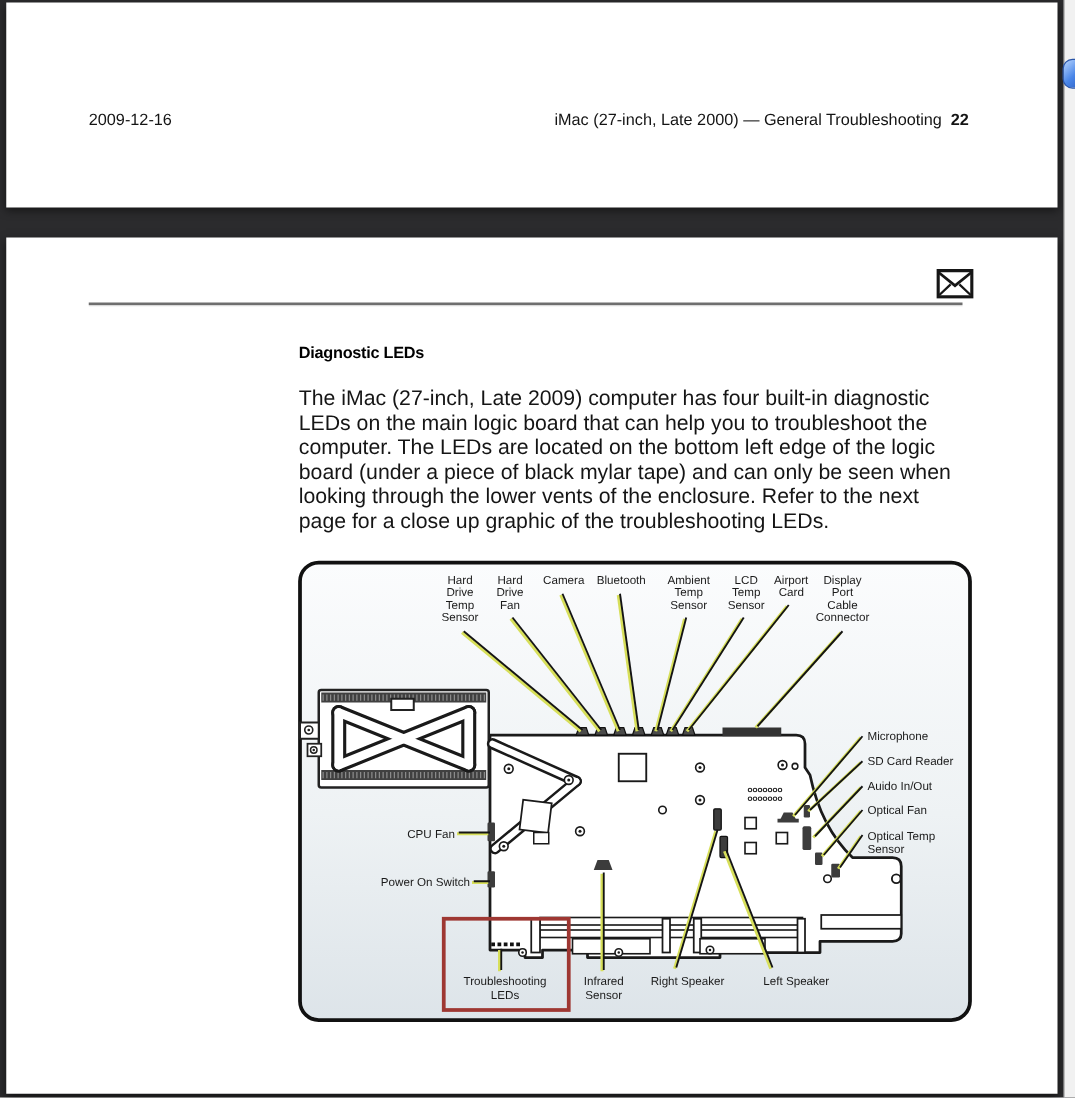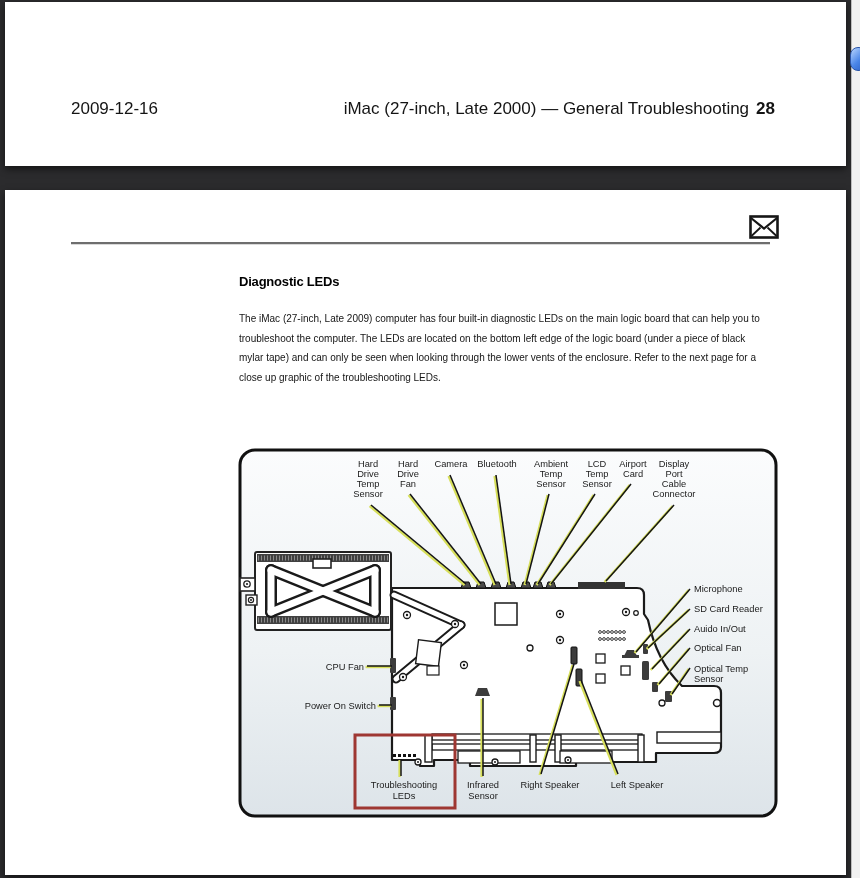--- a/index.html
+++ b/index.html
@@ -2,50 +2,50 @@
 <html><head>
 <meta charset="utf-8">
 <style>
   html,body{margin:0;padding:0;}
   body{width:860px;height:878px;overflow:hidden;background:#2b2b2d;
        font-family:"Liberation Sans",sans-serif;position:relative;}
   .viewer{position:absolute;inset:0;overflow:hidden;}
   .page{position:absolute;background:#ffffff;box-shadow:0 3px 7px rgba(0,0,0,.55);}
   .page-prev{left:5px;top:2px;width:841px;height:164px;}
   .page-cur{left:5px;top:190px;width:841px;height:685px;}
-  .footer-row{position:absolute;top:86px;left:0;right:0;height:16px;font-size:17px;color:#141414;margin-top:11px;}
+  .footer-row{position:absolute;top:86px;left:0;right:0;height:16px;font-size:13px;color:#141414;}
   .footer-date{position:absolute;left:66px;top:0;}
   .footer-right{position:absolute;right:71px;top:0;white-space:nowrap;}
   .footer-right b{margin-left:7px;font-weight:700;}
   .mail-icon{position:absolute;left:744px;top:25px;width:30px;height:24px;}
   .rule{position:absolute;left:66px;top:52px;width:699px;height:3px;}
   .rule .r1{height:2px;background:#6e6e6e;}
   .rule .r2{height:1px;background:#d9d9d9;}
   .doc-heading{position:absolute;left:234px;top:84px;margin:0;font-size:13px;
                font-weight:700;color:#000;letter-spacing:-.2px;}
   .doc-body{position:absolute;left:234px;top:119px;width:531px;margin:0;
-            font-size:10px;line-height:19.6px;color:#151515;}
+            font-size:17px;line-height:19.6px;color:#151515;}
   .figure{position:absolute;left:233px;top:258px;width:540px;height:370px;}
   
   .sb-track{position:absolute;top:0;right:0;width:8px;height:878px;
             background:#f1f1f1;border-left:1px solid #bdbdbd;}
   .sb-thumb{position:absolute;top:47px;right:-7px;width:15px;height:22px;border-radius:8px;
             background:linear-gradient(135deg,#a6c8fa 10%,#4a86e8 55%,#2c5fc4 100%);
             border:1px solid #2a55a8;}
   svg text{font-family:"Liberation Sans",sans-serif;font-size:9.3px;fill:#1a1a1a;}
 </style>
 </head>
 <body>
 
 <div class="viewer">
 
   <div class="page page-prev">
     <div class="footer-row">
       <span class="footer-date">2009-12-16</span>
-      <span class="footer-right"><span>iMac (27-inch, Late 2000) — General Troubleshooting</span><b>28</b></span>
+      <span class="footer-right"><span>iMac (27-inch, Late 2000) — General Troubleshooting</span><b>22</b></span>
     </div>
   </div>
 
   <div class="page page-cur">
 
     <svg class="mail-icon" viewBox="0 0 30 24">
       <rect x="1.5" y="1.5" width="27" height="21" fill="#ffffff" stroke="#161616" stroke-width="2.6"></rect>
       <path d="M2,3 L15,13.5 L28,3" fill="none" stroke="#161616" stroke-width="2.2"></path>
       <path d="M2.5,21 L11.5,12.5 M27.5,21 L18.5,12.5" fill="none" stroke="#161616" stroke-width="1.8"></path>
     </svg>

